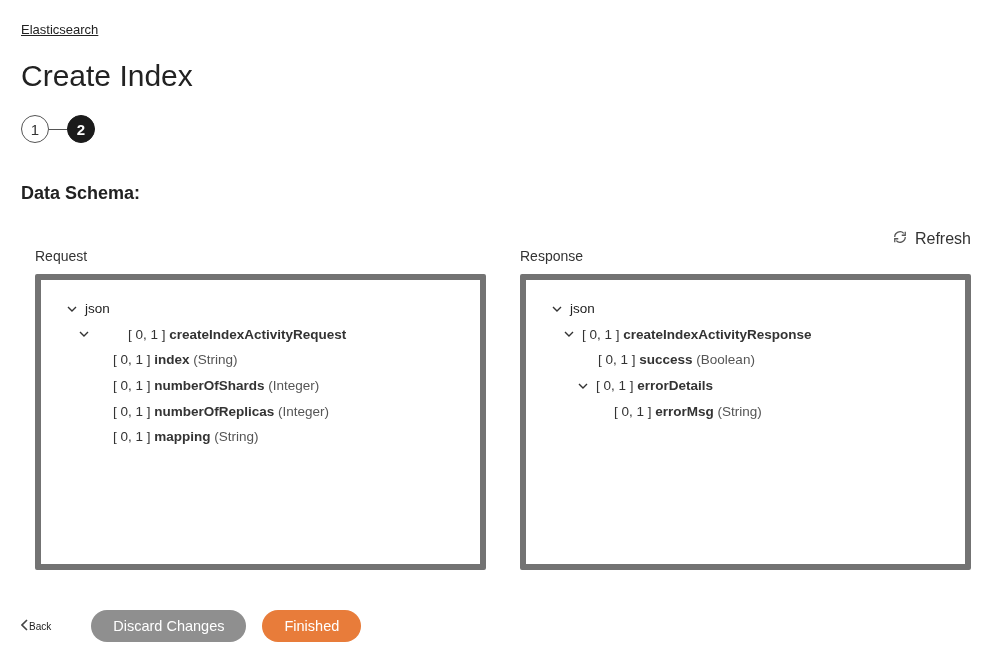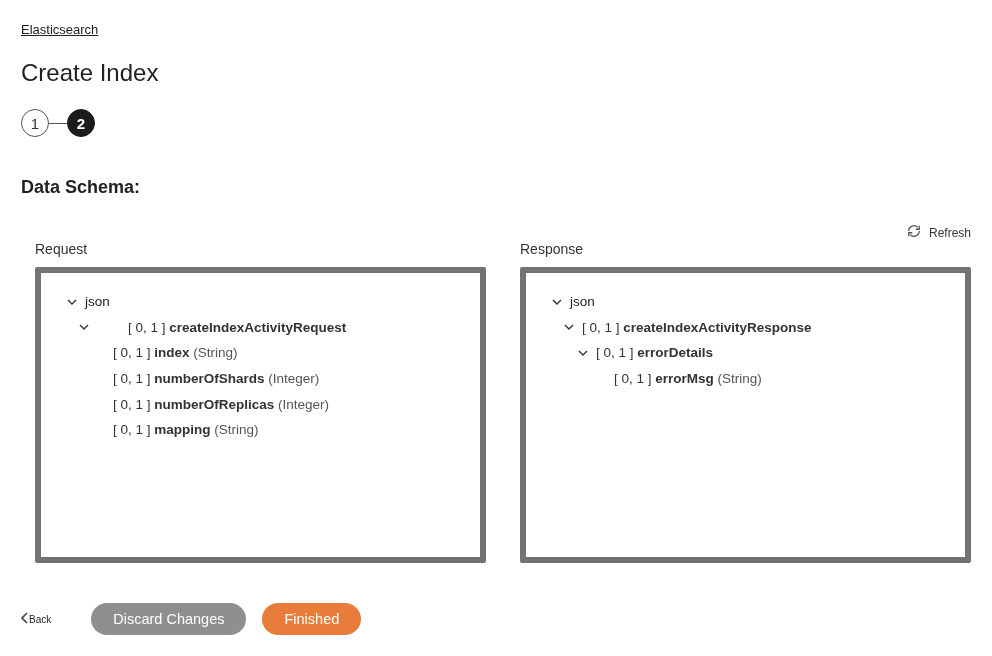--- a/index.html
+++ b/index.html
@@ -13,21 +13,21 @@
   }
   .breadcrumb {
     font-size: 13px;
     color: #222;
     text-decoration: underline;
     cursor: pointer;
     margin-bottom: 22px;
     display: inline-block;
   }
   .page-title {
-    font-size: 24px;
+    font-size: 30px;
     font-weight: 400;
     margin: 0 0 22px 0;
     color: #222;
   }
   .stepper {
     display: flex;
     align-items: center;
     margin-bottom: 40px;
   }
   .step-circle {
@@ -59,21 +59,21 @@
   .section-title {
     font-size: 18px;
     font-weight: 700;
     margin-bottom: 28px;
   }
   .refresh {
     float: right;
     display: flex;
     align-items: center;
     gap: 8px;
-    font-size: 12px;
+    font-size: 16px;
     color: #333;
     cursor: pointer;
     margin-top: -2px;
   }
   .refresh svg { width: 14px; height: 14px; }
   .columns {
     display: flex;
     gap: 20px;
     clear: both;
   }
@@ -221,20 +221,24 @@
           </span>
           <span>json</span>
         </div>
         <div class="node" style="padding-left: 22px;">
           <span class="chev">
             <svg viewBox="0 0 10 10" fill="none" stroke="#333" stroke-width="1.4">
               <path d="M1 3l4 4 4-4"></path>
             </svg>
           </span>
           <span class="card-text">[ 0, 1 ] <b>createIndexActivityResponse</b></span>
+        </div>
+        <div class="node" style="padding-left: 38px;">
+          <span class="spacer-toggle"></span>
+          <span class="card-text">[ 0, 1 ] <b>success</b> <span class="type">(Boolean)</span></span>
         </div>
         <div class="node" style="padding-left: 36px;">
           <span class="chev">
             <svg viewBox="0 0 10 10" fill="none" stroke="#333" stroke-width="1.4">
               <path d="M1 3l4 4 4-4"></path>
             </svg>
           </span>
           <span class="card-text">[ 0, 1 ] <b>errorDetails</b></span>
         </div>
         <div class="node" style="padding-left: 54px;">

